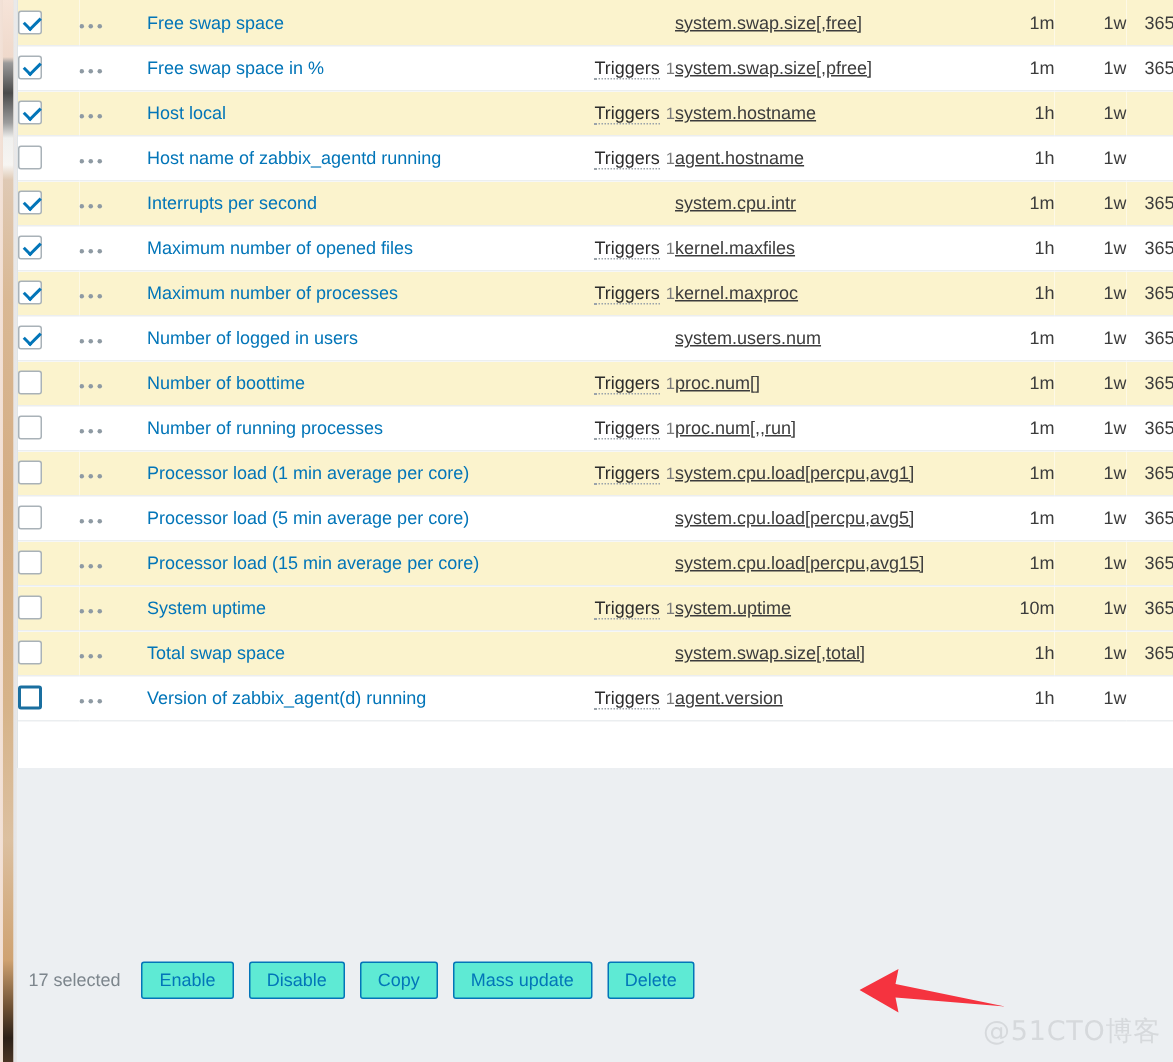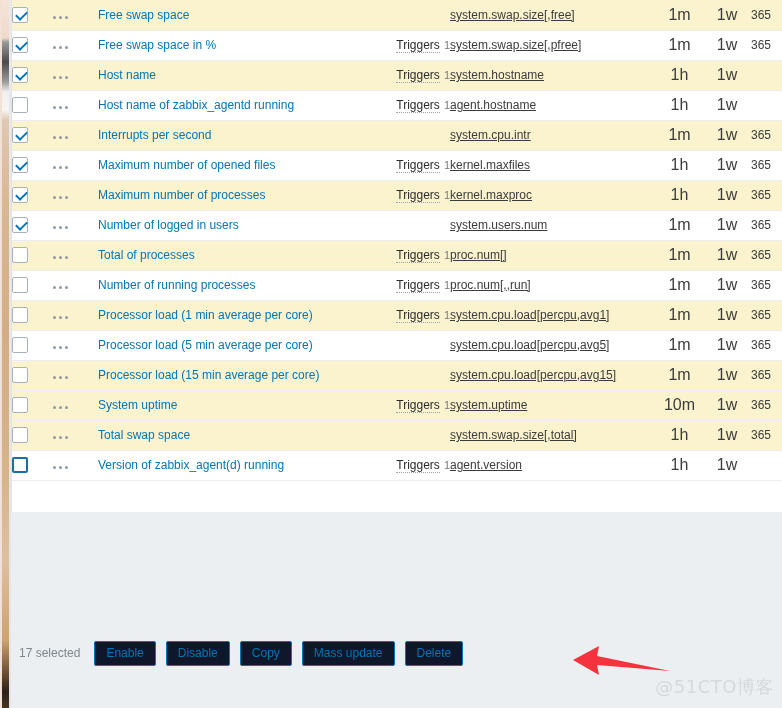--- a/index.html
+++ b/index.html
@@ -124,22 +124,22 @@
   a.trig {
     color: #2b2b2b;
     font-size: 12px;
     text-decoration: none;
     border-bottom: 1px dotted #9aa3aa;
     cursor: pointer;
   }
   span.trig-count { color: #7b7b7b; font-size: 11px; margin-left: 4px; }
 
   td.key-cell { padding-left: 8px; color: #3c3c3c; font-size: 12px; text-decoration: underline; }
-  td.int-cell, td.hist-cell { text-align: center; padding-left: 4px; font-size: 16px; color: #3c3c3c; }
-  td.trend-cell { text-align: left; padding-left: 2px; font-size: 12px; color: #3c3c3c; }
+  td.int-cell, td.hist-cell { text-align: right; padding-left: 4px; font-size: 12px; color: #3c3c3c; }
+  td.trend-cell { text-align: right; padding-left: 2px; font-size: 12px; color: #3c3c3c; }
 
   
   .footer {
     position: absolute;
     left: 11px; top: 630px;
     width: 771px; height: 78px;
     background: #eceff2;
   }
   .footer-inner {
     display: flex;
@@ -150,21 +150,21 @@
   .selected-count {
     color: #7d868d;
     font-size: 12px;
     margin-right: 14px;
     white-space: nowrap;
   }
   button.act {
     font-family: "Liberation Sans", "DejaVu Sans", sans-serif;
     font-size: 12px;
     color: #0275b8;
-    background: #0f172a;
+    background: #5eead4;
     border: 1px solid #0275b8;
     border-radius: 2px;
     height: 25px;
     padding: 0 11px;
     margin-right: 10px;
     cursor: pointer;
     line-height: 23px;
   }
 
   
@@ -223,21 +223,21 @@
             <td class="name-cell"><a class="itemlink">Free swap space in %</a></td>
             <td class="trig-cell"><a class="trig">Triggers</a><span class="trig-count">1</span></td>
             <td class="key-cell">system.swap.size[,pfree]</td>
             <td class="int-cell">1m</td>
             <td class="hist-cell">1w</td>
             <td class="trend-cell">365</td>
           </tr>
           <tr class="odd">
             <td class="cb-cell"><span class="cbx checked"></span></td>
             <td class="dots-cell"><span class="dots"><i></i><i></i><i></i></span></td>
-            <td class="name-cell"><a class="itemlink">Host name</a></td>
+            <td class="name-cell"><a class="itemlink">Host local</a></td>
             <td class="trig-cell"><a class="trig">Triggers</a><span class="trig-count">1</span></td>
             <td class="key-cell">system.hostname</td>
             <td class="int-cell">1h</td>
             <td class="hist-cell">1w</td>
             <td class="trend-cell"></td>
           </tr>
           <tr class="even">
             <td class="cb-cell"><span class="cbx"></span></td>
             <td class="dots-cell"><span class="dots"><i></i><i></i><i></i></span></td>
             <td class="name-cell"><a class="itemlink">Host name of zabbix_agentd running</a></td>
@@ -283,21 +283,21 @@
             <td class="name-cell"><a class="itemlink">Number of logged in users</a></td>
             <td class="trig-cell"></td>
             <td class="key-cell">system.users.num</td>
             <td class="int-cell">1m</td>
             <td class="hist-cell">1w</td>
             <td class="trend-cell">365</td>
           </tr>
           <tr class="odd">
             <td class="cb-cell"><span class="cbx"></span></td>
             <td class="dots-cell"><span class="dots"><i></i><i></i><i></i></span></td>
-            <td class="name-cell"><a class="itemlink">Total of processes</a></td>
+            <td class="name-cell"><a class="itemlink">Number of boottime</a></td>
             <td class="trig-cell"><a class="trig">Triggers</a><span class="trig-count">1</span></td>
             <td class="key-cell">proc.num[]</td>
             <td class="int-cell">1m</td>
             <td class="hist-cell">1w</td>
             <td class="trend-cell">365</td>
           </tr>
           <tr class="even">
             <td class="cb-cell"><span class="cbx"></span></td>
             <td class="dots-cell"><span class="dots"><i></i><i></i><i></i></span></td>
             <td class="name-cell"><a class="itemlink">Number of running processes</a></td>

